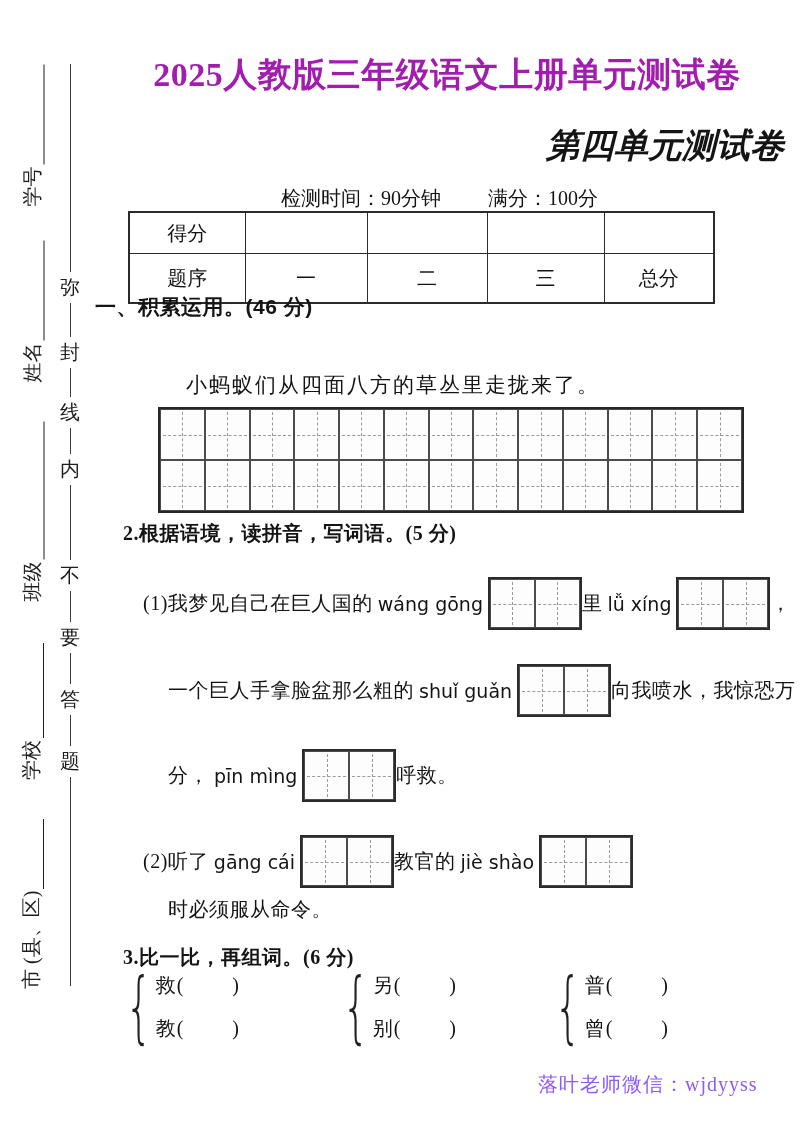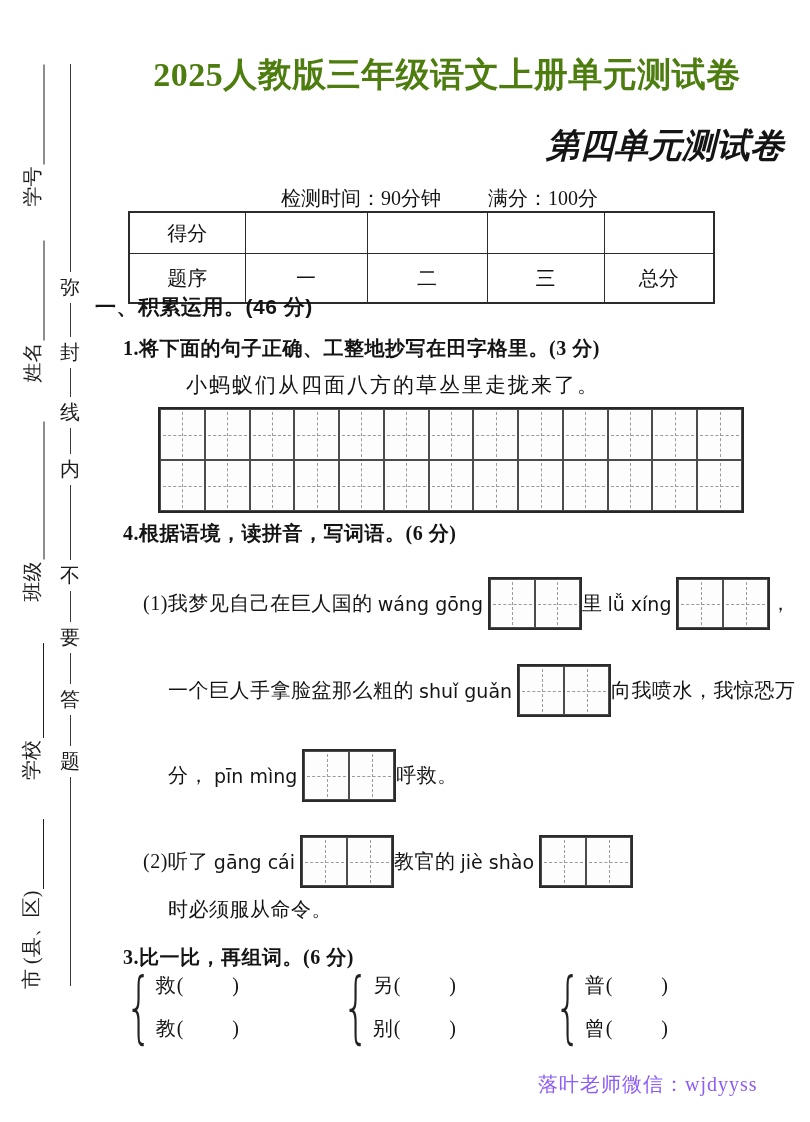--- a/index.html
+++ b/index.html
@@ -34,21 +34,21 @@
   .seal span:nth-child(2){ top:273px; }
   .seal span:nth-child(3){ top:333px; }
   .seal span:nth-child(4){ top:390px; }
   .seal span:nth-child(5){ top:496px; }
   .seal span:nth-child(6){ top:558px; }
   .seal span:nth-child(7){ top:620px; }
   .seal span:nth-child(8){ top:682px; }
 
   
   .title    { position:absolute; left:110px; right:26px; top:52px; text-align:center;
-              font-size:34px; font-weight:bold; letter-spacing:0.5px; color:#4d7c0f; }
+              font-size:34px; font-weight:bold; letter-spacing:0.5px; color:#a21caf; }
   .subtitle { position:absolute; left:110px; right:26px; top:123px; text-align:right;
               font-size:34px; font-weight:bold;font-style:italic; }
   .meta     { position:absolute; left:95px; right:26px; top:185px; text-align:center;
               font-size:20px; font-weight:normal; }
   .meta .gap{ margin-left:42px; }
 
   
   .score-table { position:absolute; left:128px; top:211px; border-collapse:collapse;
                  border:2.5px solid #2b2b2b; table-layout:fixed; }
   .score-table td { border:1.5px solid #2b2b2b; text-align:center; font-size:20px; padding:0; }
@@ -167,21 +167,20 @@
       <td>一</td>
       <td>二</td>
       <td>三</td>
       <td>总分</td>
     </tr>
   </tbody>
     </table>
 
   <div class="sec-heading">一、积累运用。(46 分)</div>
 
-  <div class="q-prompt q1-prompt">1.将下面的句子正确、工整地抄写在田字格里。(3 分)</div>
   <div class="q1-sentence">小蚂蚁们从四面八方的草丛里走拢来了。</div>
   <div class="tzg">
       <div class="tzg-cell"></div>
       <div class="tzg-cell"></div>
       <div class="tzg-cell"></div>
       <div class="tzg-cell"></div>
       <div class="tzg-cell"></div>
       <div class="tzg-cell"></div>
       <div class="tzg-cell"></div>
       <div class="tzg-cell"></div>
@@ -198,21 +197,21 @@
       <div class="tzg-cell"></div>
       <div class="tzg-cell"></div>
       <div class="tzg-cell"></div>
       <div class="tzg-cell"></div>
       <div class="tzg-cell"></div>
       <div class="tzg-cell"></div>
       <div class="tzg-cell"></div>
       <div class="tzg-cell"></div>
     </div>
 
-  <div class="q-prompt q2-prompt">4.根据语境，读拼音，写词语。(6 分)</div>
+  <div class="q-prompt q2-prompt">2.根据语境，读拼音，写词语。(5 分)</div>
 
   <div class="q-line ql-1">
     <span>(1)我梦见自己在巨人国的</span>
     <span class="py">wáng gōng</span>
     <span class="pbox">
         <span class="tzg-cell"></span>
         <span class="tzg-cell"></span>
       </span>
     <span>里</span>
     <span class="py">lǚ xíng</span>

